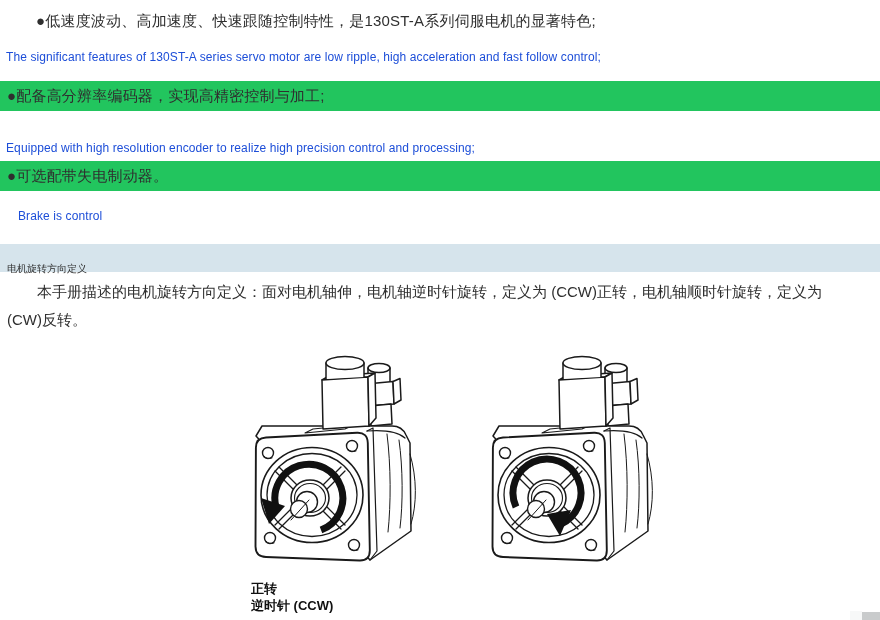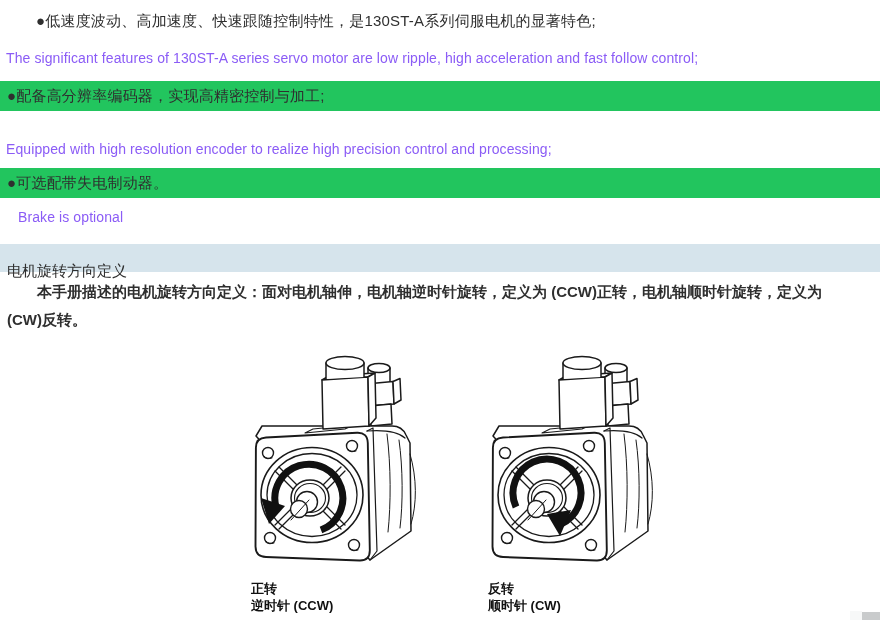--- a/index.html
+++ b/index.html
@@ -11,27 +11,27 @@
   }
   .abs{position:absolute;}
   .zh-line{
     left:0;right:0;height:30px;line-height:30px;
     padding-left:7px;font-size:15px;color:#2f2f2f;
     letter-spacing:.2px;white-space:nowrap;
   }
   .zh-plain{background:transparent;padding-left:36px;}
   .zh-bar{background:#22c55e;}
   .en-line{
-    left:6px;font-size:14px;color:#8b5cf6;white-space:nowrap;letter-spacing:.1px;
+    left:6px;font-size:12px;color:#1d4ed8;white-space:nowrap;letter-spacing:.1px;
   }
   .strip{left:0;right:0;top:244px;height:28px;background:#d6e4ec;}
   .sec-heading{
-    left:7px;top:262px;font-size:15px;color:#2f2f2f;z-index:2;
+    left:7px;top:262px;font-size:10px;color:#2f2f2f;z-index:2;
   }
-  .para-line{left:7px;width:860px;font-size:15px;line-height:20px;color:#2f2f2f;font-weight:bold;}
+  .para-line{left:7px;width:860px;font-size:15px;line-height:20px;color:#2f2f2f;}
   .para-1{top:282px;text-indent:2em;}
   .para-2{top:310px;}
   .motor-col{top:354px;width:168px;height:260px;}
   .motor-col svg{display:block;}
   .motor-caption{
     margin-top:10px;margin-left:2px;width:120px;text-align:left;
     font-weight:bold;font-size:13px;line-height:17px;color:#111;
   }
   .corner-dark{right:0;bottom:0;width:18px;height:8px;background:#c9cbcc;}
   .corner-light{right:18px;bottom:0;width:12px;height:9px;background:#f7f8f8;}
@@ -94,22 +94,22 @@
     </g>
   </defs>
 </svg>
 
 <div class="abs zh-line zh-plain" style="top:6px">●低速度波动、高加速度、快速跟随控制特性，是130ST-A系列伺服电机的显著特色;</div>
 <div class="abs en-line" style="top:50px">The significant features of 130ST-A series servo motor are low ripple, high acceleration and fast follow control;</div>
 
 <div class="abs zh-line zh-bar" style="top:81px">●配备高分辨率编码器，实现高精密控制与加工;</div>
 <div class="abs en-line" style="top:141px">Equipped with high resolution encoder to realize high precision control and processing;</div>
 
-<div class="abs zh-line zh-bar" style="top:168px">●可选配带失电制动器。</div>
-<div class="abs en-line" style="top:209px;left:18px">Brake is optional</div>
+<div class="abs zh-line zh-bar" style="top:161px">●可选配带失电制动器。</div>
+<div class="abs en-line" style="top:209px;left:18px">Brake is control</div>
 
 <div class="abs strip"></div>
 <div class="abs sec-heading">电机旋转方向定义</div>
 <div class="abs para-line para-1">本手册描述的电机旋转方向定义：面对电机轴伸，电机轴逆时针旋转，定义为 (CCW)正转，电机轴顺时针旋转，定义为</div>
 <div class="abs para-line para-2">(CW)反转。</div>
 
 <div class="abs motor-col" style="left:249px">
   <svg width="168" height="216" viewBox="0 0 168 216">
     <use href="#motor-base"></use>
     <g>
@@ -124,20 +124,16 @@
 </div>
 
 <div class="abs motor-col" style="left:486px">
   <svg width="168" height="216" viewBox="0 0 168 216">
     <use href="#motor-base"></use>
     <g>
       <path d="M30 153 A 34 34 0 1 1 75 170" fill="none" stroke="#111" stroke-width="7"></path>
       <polygon points="85,156 61,160 74,182" fill="#111" stroke="none"></polygon>
     </g>
   </svg>
-  <div class="motor-caption">
-    <div>反转</div>
-    <div>顺时针 (CW)</div>
-  </div>
 </div>
 
 <div class="abs corner-light"></div>
 <div class="abs corner-dark"></div>
 
 </body></html>

